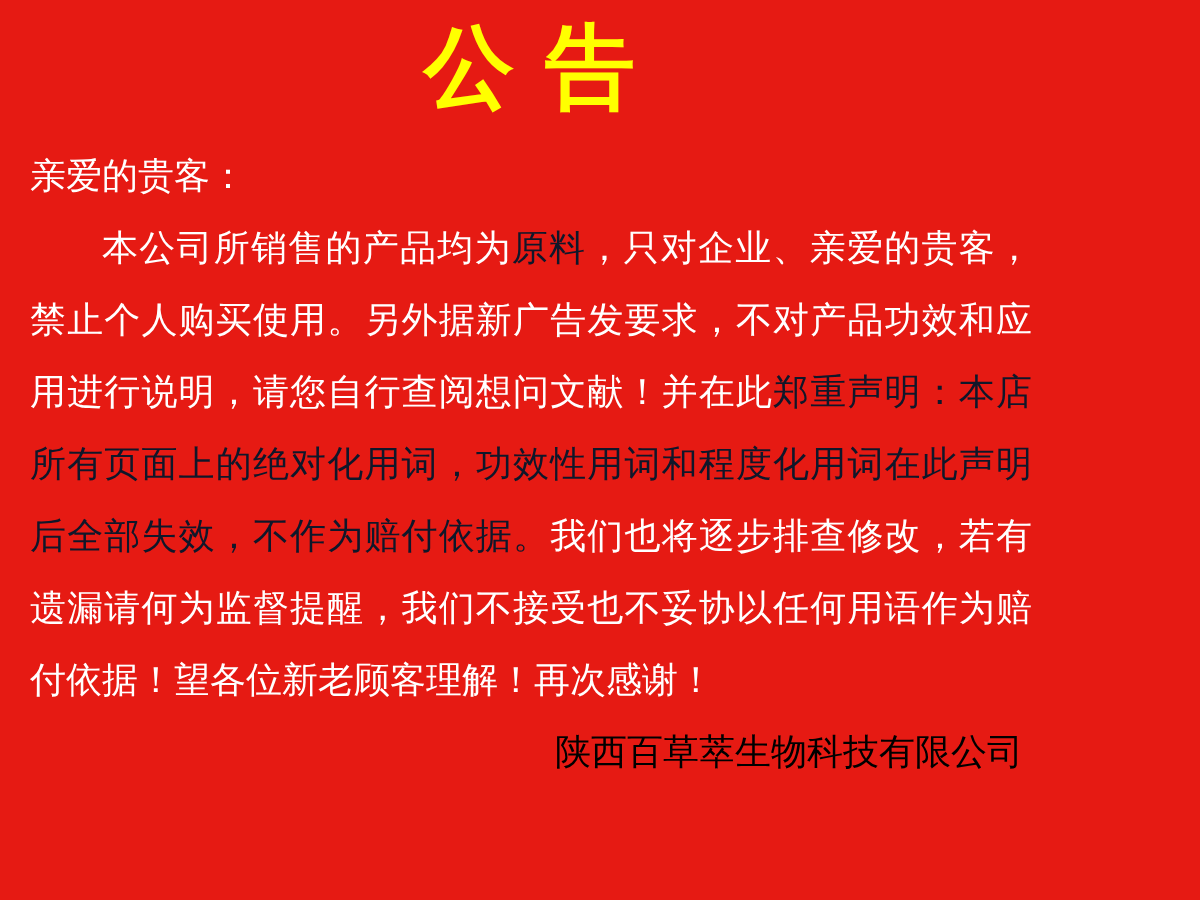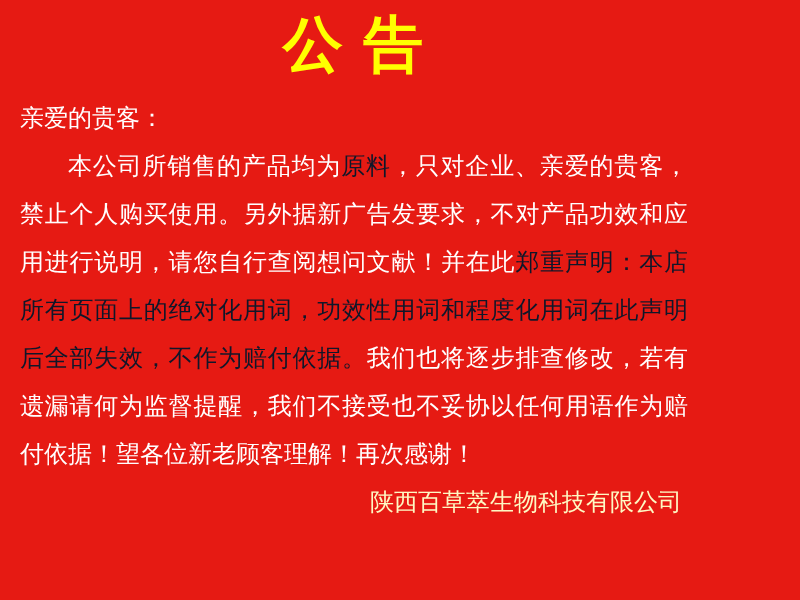--- a/index.html
+++ b/index.html
@@ -41,21 +41,21 @@
     margin: 0;
     text-indent: 2em;
     text-align: justify;
   }
   .seg-white { color: #ffffff; margin-top: 12px; }
   .seg-yellow { color: #0f172a; }
   .signature {
     margin: 0;
     text-align: right;
     padding-right: 6px;
-    color: #fef9c3;
+    color: #000000;
   }
 </style>
 </head>
 <body>
 
 <div class="poster">
   <h1 class="title">公 告</h1>
 
   <div class="body-text">
     <p class="greeting">亲爱的贵客：</p>

